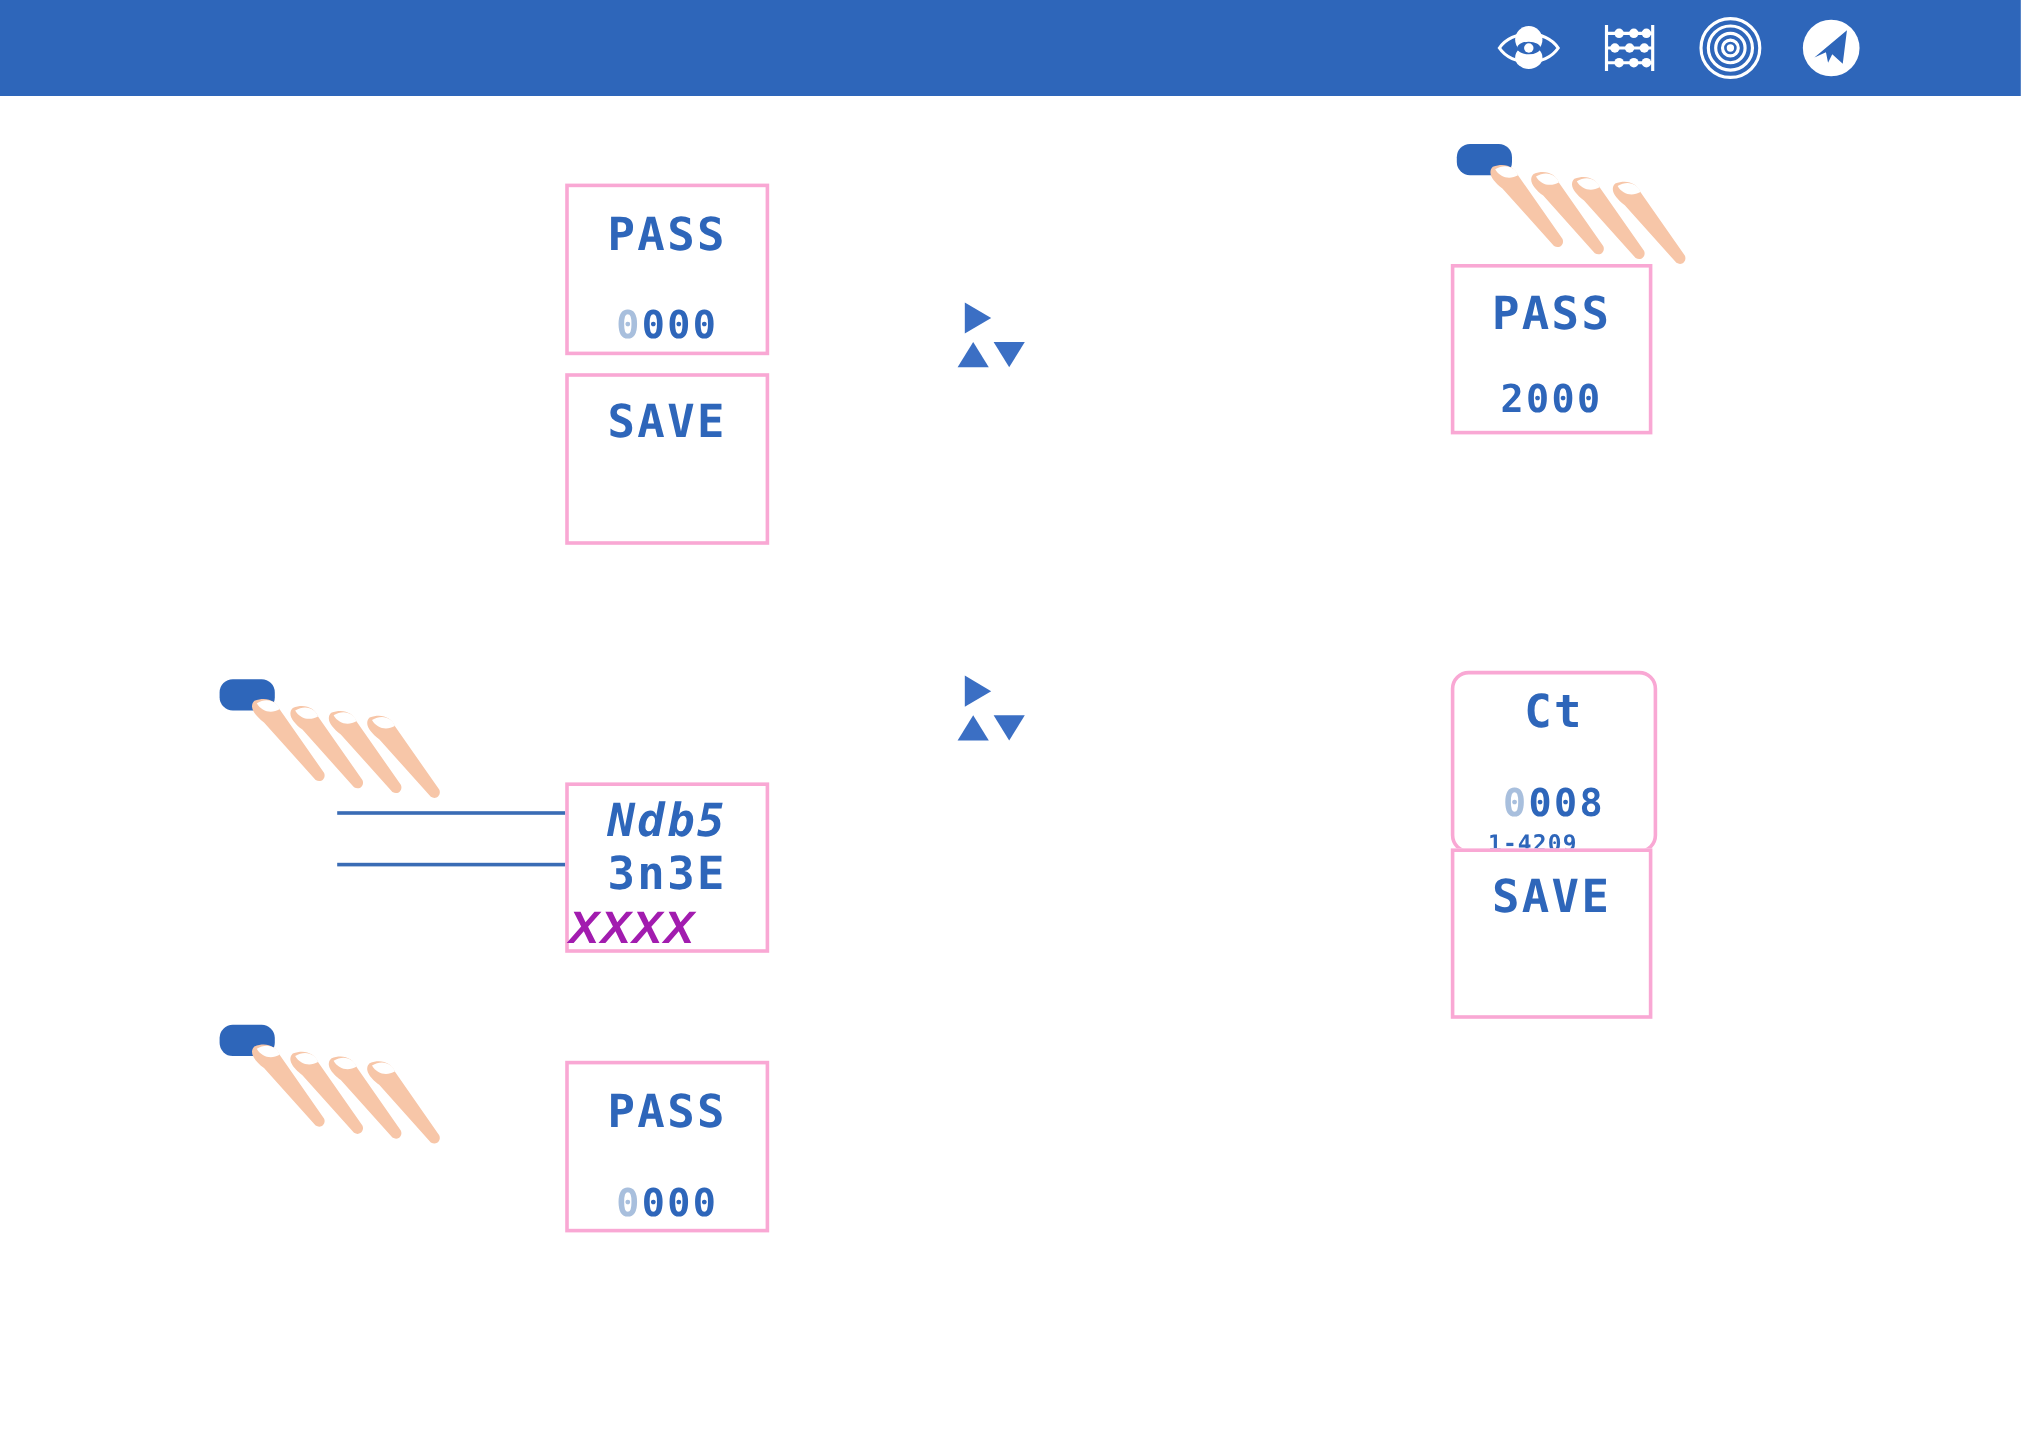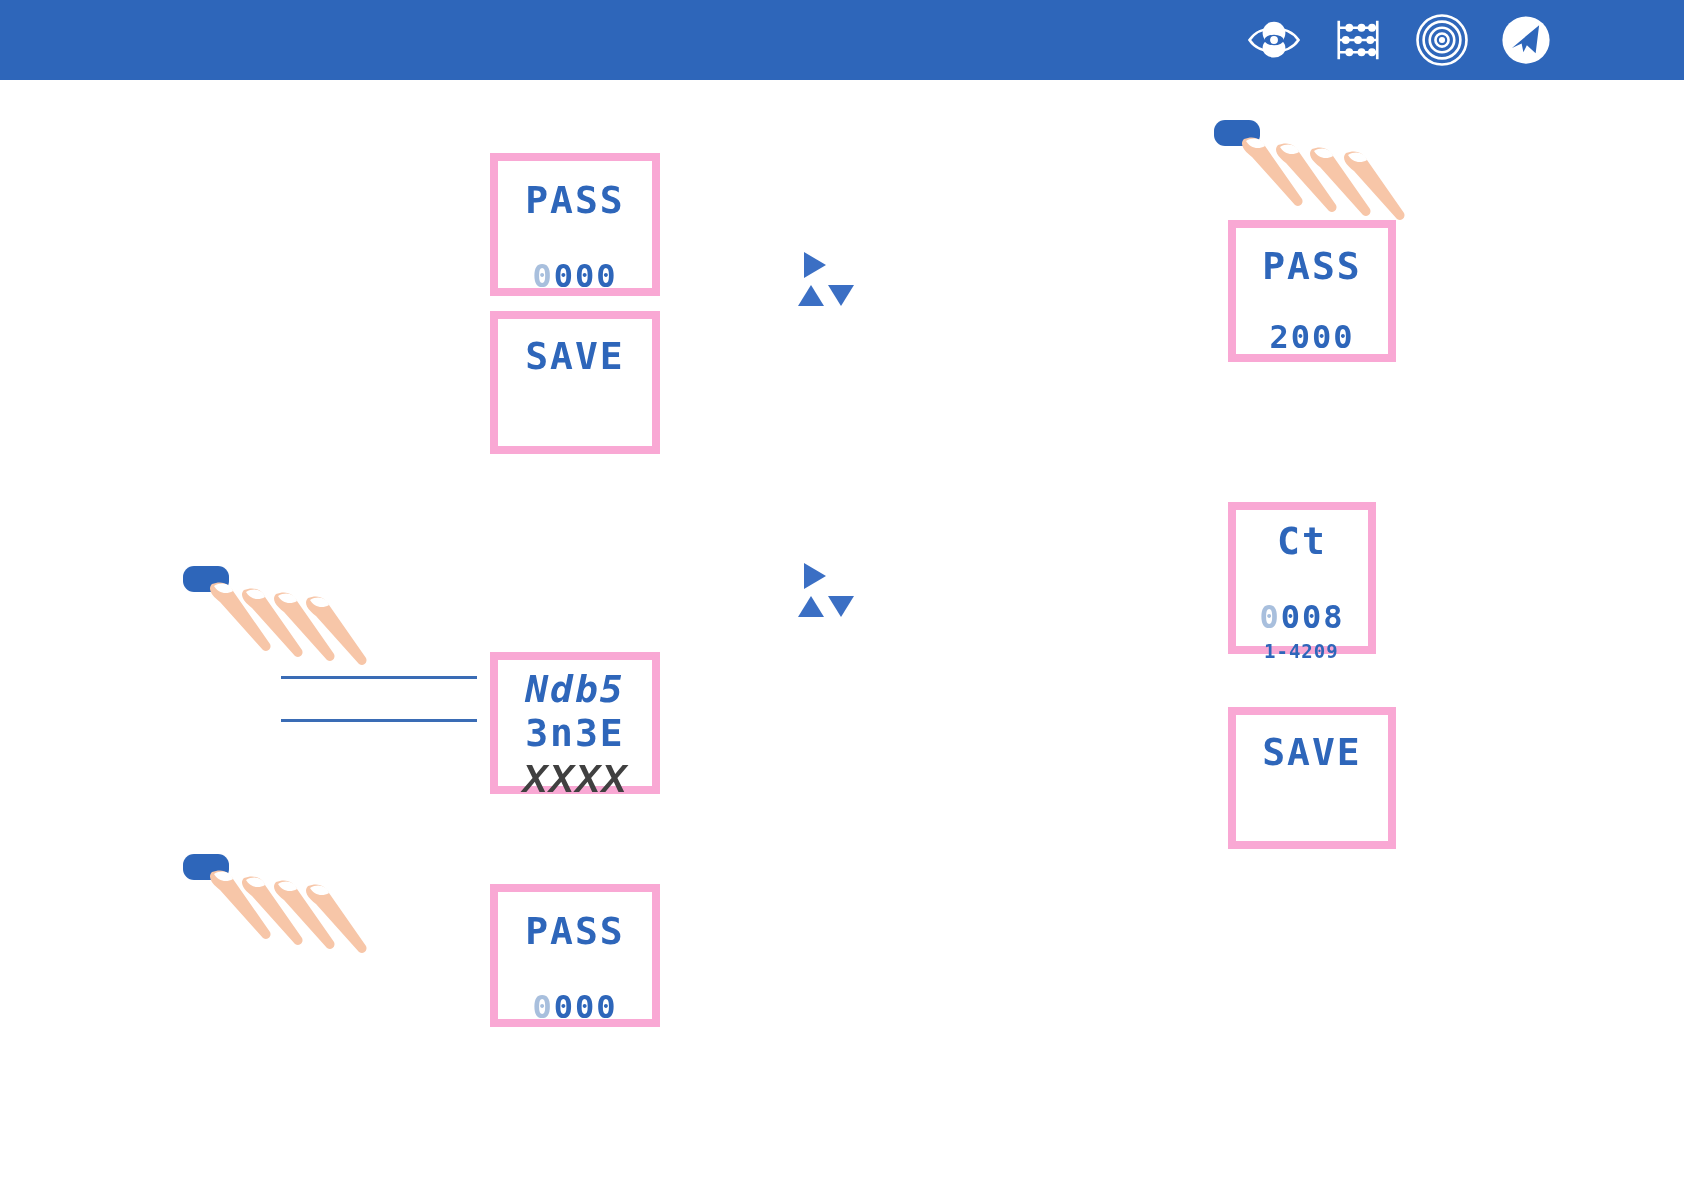--- a/index.html
+++ b/index.html
@@ -34,24 +34,23 @@
   }
   .header-icons .hicon {
     width: 56px;
     height: 56px;
     display: block;
   }
 
   
   .lcd {
     position: absolute;
-    border: 8px solid #f9a8d4;
+    border: 3px solid #f9a8d4;
     background: #ffffff;
     box-sizing: border-box;
-    margin-left: 19px;
   }
   .seg {
     font-family: "DejaVu Sans Mono", monospace;
     color: #2e66ba;
     letter-spacing: 2px;
     text-align: center;
     white-space: pre;
     font-weight: 700;
   }
   
@@ -69,23 +68,23 @@
     letter-spacing: 1px;
   }
   .dim {
     color: #a8bfdd;
   }
   .xxxx {
     font-family: "Liberation Sans", sans-serif;
     font-style: italic;
     font-weight: 700;
     font-size: 38px;
-    color: #404040;
+    color: #a21caf;
     letter-spacing: 1px;
-    text-align: center;
+    text-align: left;
   }
 
   
   .hand {
     position: absolute;
     width: 230px;
     height: 120px;
   }
   .btn-chip {
     position: absolute;
@@ -247,21 +246,21 @@
   <div class="seg seg-label" style="margin-top:6px;">3n3E</div>
   <div class="xxxx" style="margin-top:6px;">XXXX</div>
 </div>
 
 <div class="arrows" style="left:798px; top:563px;">
   <div class="tri tri-right" style="left:6px; top:0px;"></div>
   <div class="tri tri-up" style="left:0px; top:33px;"></div>
   <div class="tri tri-down" style="left:30px; top:33px;"></div>
 </div>
 
-<div class="lcd" style="left:1209px; top:502px; width:148px; height:152px;">
+<div class="lcd" style="left:1209px; top:559px; width:172px; height:152px;border-radius:15px;">
   <div class="seg seg-label" style="margin-top:12px;">Ct</div>
   <div class="seg seg-value" style="margin-top:41px;"><span class="dim">0</span><span>008</span></div>
   <div class="seg seg-range" style="margin-top:9px; text-align:left; padding-left:28px;">1-4209</div>
 </div>
 
 <div class="lcd" style="left:1209px; top:707px; width:168px; height:142px;">
   <div class="seg seg-label" style="margin-top:18px;">SAVE</div>
 </div>
 
 <div class="hand" style="left:178px; top:848px;">

